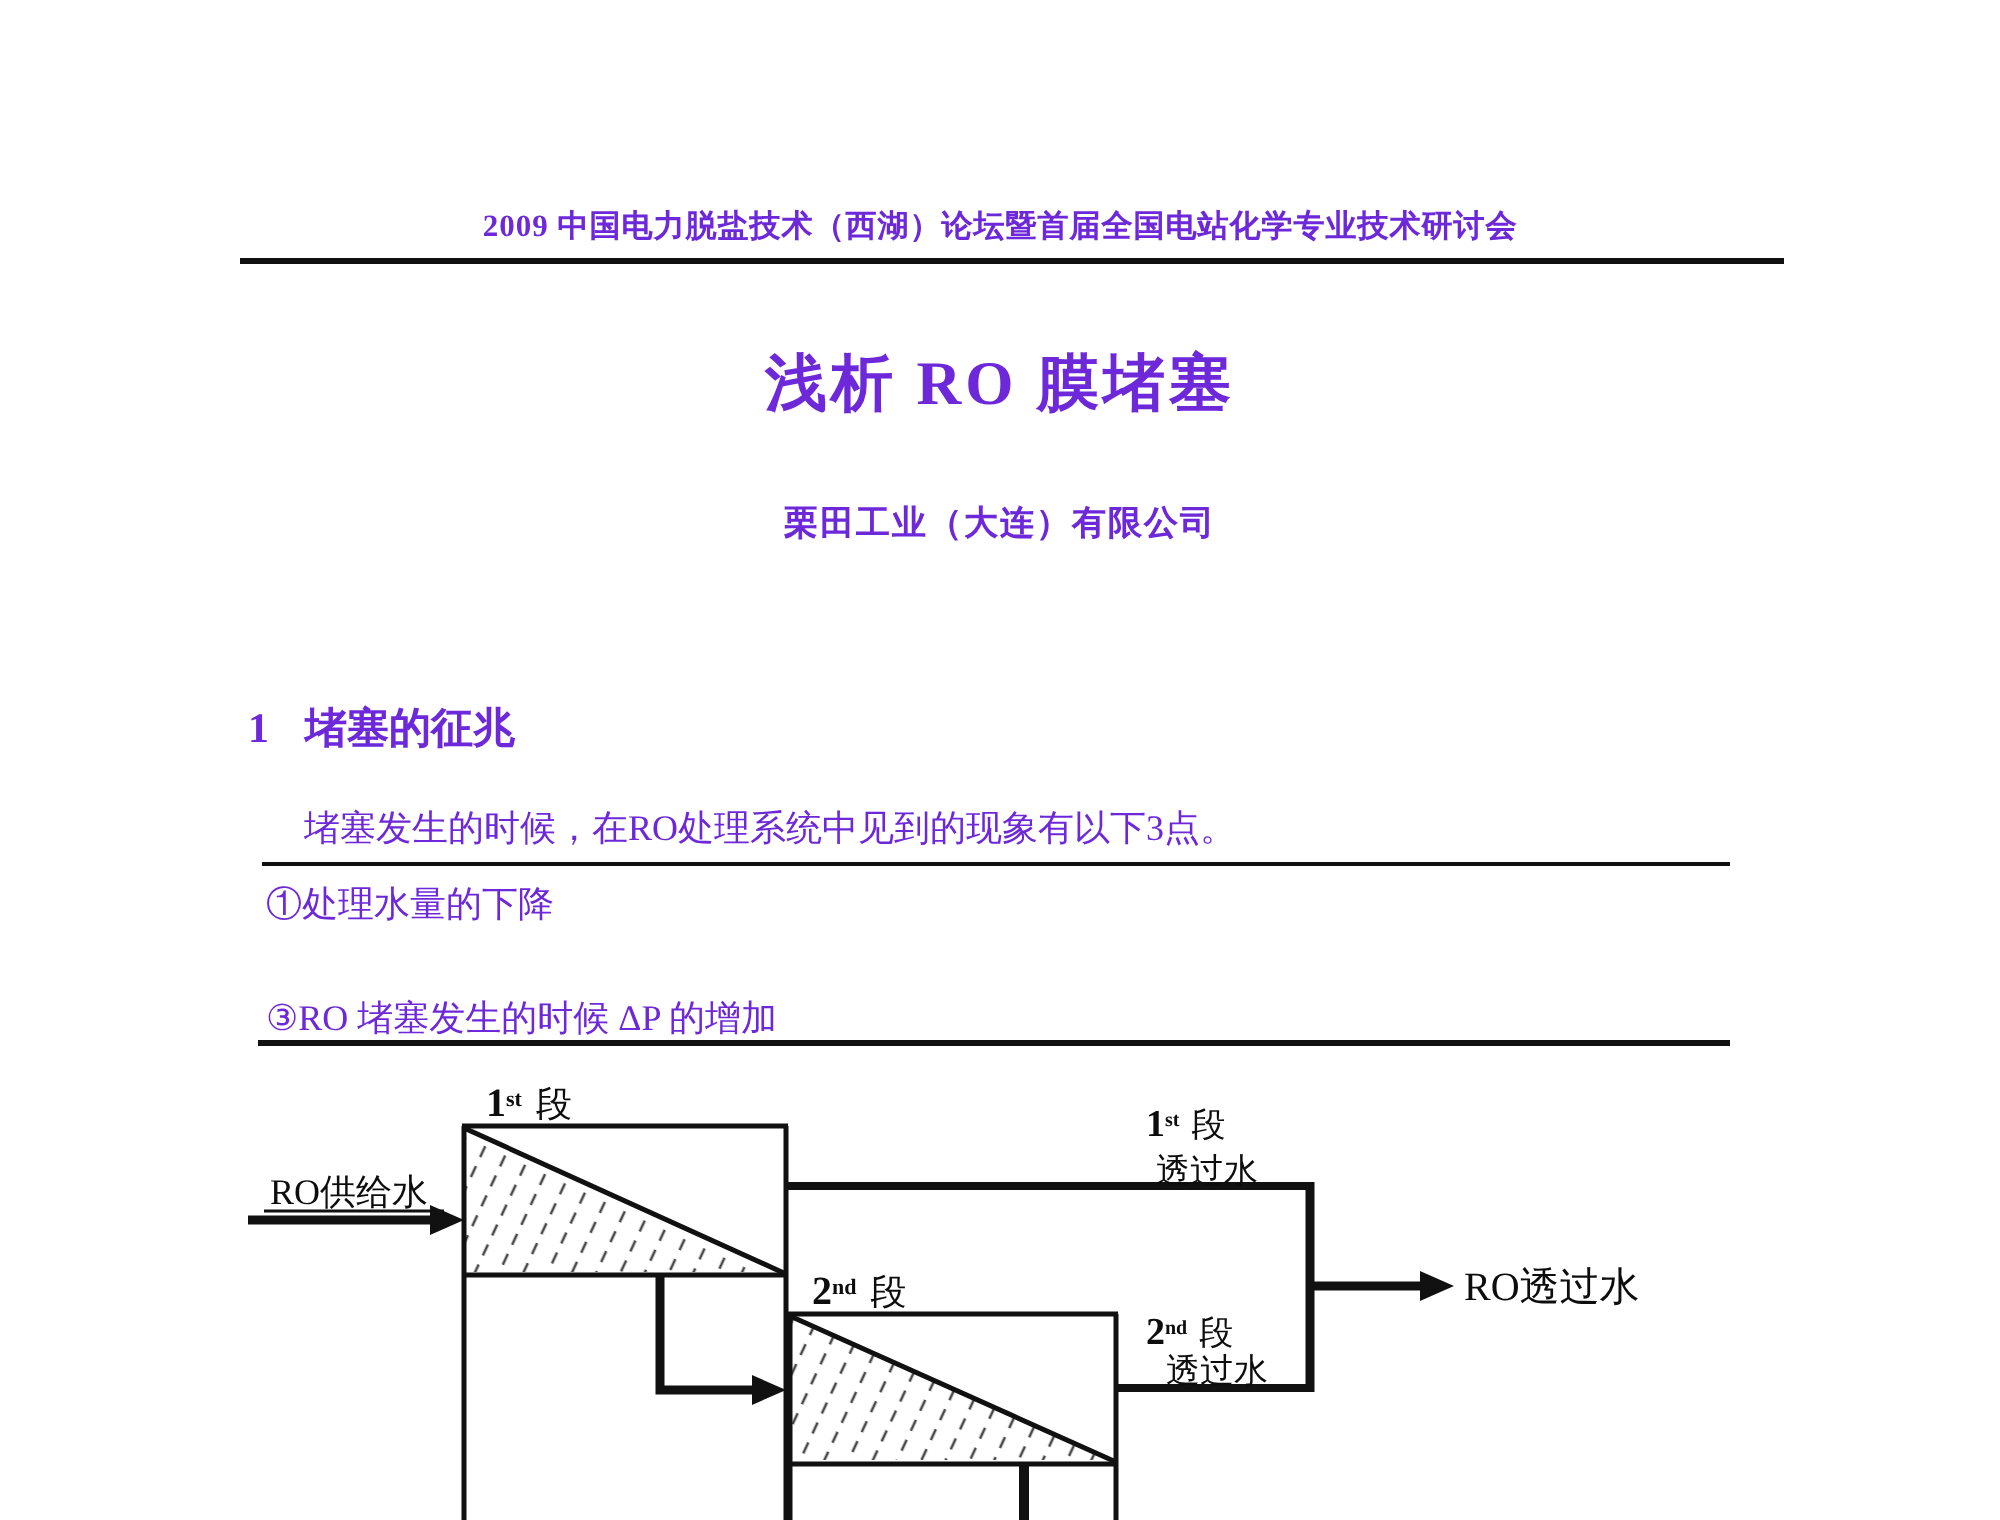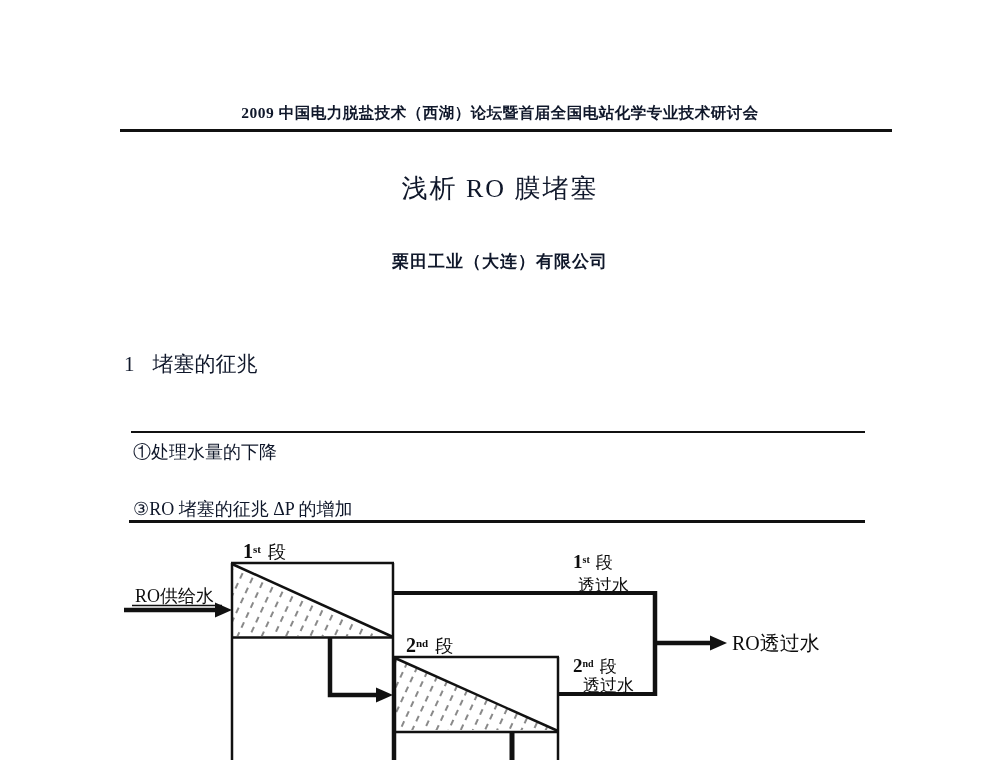--- a/index.html
+++ b/index.html
@@ -1,47 +1,47 @@
 <!DOCTYPE html>
 <html><head>
 <meta charset="utf-8">
 <style>
   html,body{margin:0;padding:0;background:#e8e8e8;}
   .page{
     position:relative;
     width:1000px;height:760px;
     background:#ffffff;
     font-family:"Liberation Serif","DejaVu Serif",serif;
-    color:#0f172a;
+    color:#6d28d9;
     overflow:hidden;
   }
   .abs{position:absolute;}
   .centered{left:0;width:1000px;text-align:center;}
   .header-text{
     top:103px;
     font-size:15.5px;font-weight:bold;
     letter-spacing:0.5px;
   }
   .header-rule{
     top:129px;left:120px;width:772px;height:3px;
     background:#111;
   }
   .doc-title{
     top:171px;
-    font-size:26px;font-weight:normal;
+    font-size:31px;font-weight:bold;
     letter-spacing:2px;
   }
   .doc-author{
     top:250px;
     font-size:17px;font-weight:bold;
     letter-spacing:1px;
   }
   .section-heading{
     top:350px;left:124px;
-    font-size:21px;font-weight:normal;
+    font-size:21px;font-weight:bold;
   }
   .section-heading .num{margin-right:18px;}
   .intro-paragraph{
     top:402px;left:152px;
     font-size:18px;
   }
   .rule-top{
     top:431px;left:131px;width:734px;height:2px;background:#111;
   }
   .rule-bottom{
@@ -63,25 +63,26 @@
   <div class="abs header-rule"></div>
 
   <div class="abs centered doc-title">浅析 RO 膜堵塞</div>
 
   <div class="abs centered doc-author">栗田工业（大连）有限公司</div>
 
   <div class="abs section-heading">
     <span class="num">1</span><span>堵塞的征兆</span>
   </div>
 
+  <div class="abs intro-paragraph">堵塞发生的时候，在RO处理系统中见到的现象有以下3点。</div>
 
   <div class="abs rule-top"></div>
 
   <div class="abs symptom s0">①处理水量的下降</div>
-  <div class="abs symptom s2">③RO 堵塞的征兆 ΔP 的增加</div>
+  <div class="abs symptom s2">③RO 堵塞发生的时候 ΔP 的增加</div>
 
   <div class="abs rule-bottom"></div>
 
   <svg class="abs diagram" viewBox="0 0 1000 225" width="1000" height="225">
     <defs>
       <pattern id="hatch" width="11" height="11" patternUnits="userSpaceOnUse" patternTransform="rotate(25)">
         <line x1="5" y1="-2" x2="5" y2="13" stroke="#4a4a4a" stroke-width="1.3" stroke-dasharray="6 5"></line>
       </pattern>
     </defs>
 

